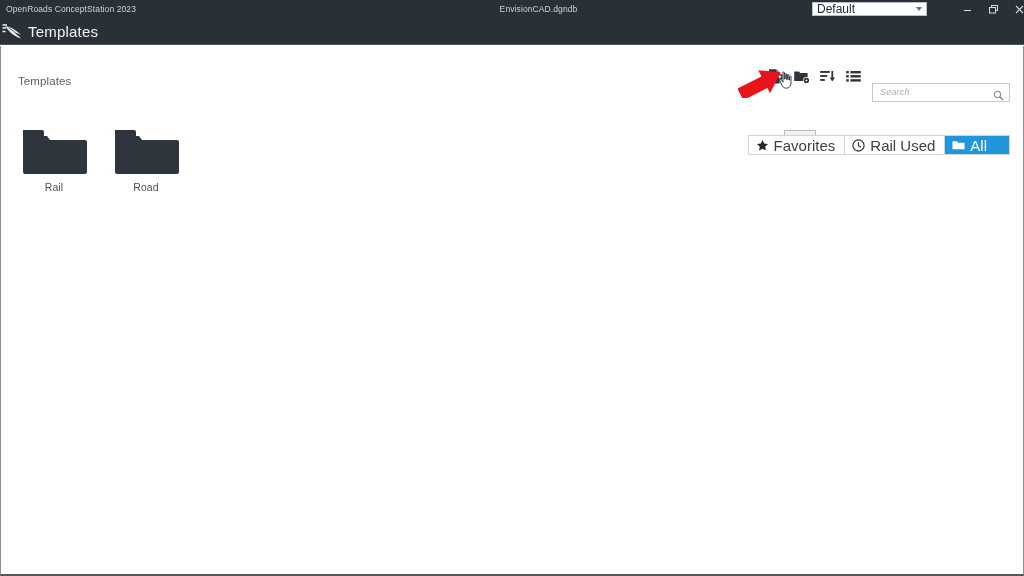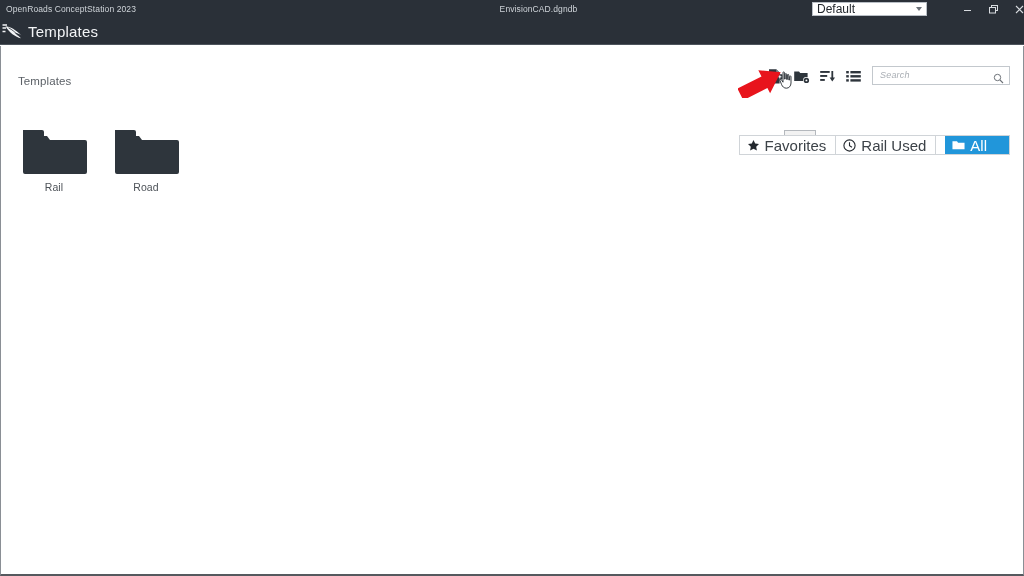--- a/index.html
+++ b/index.html
@@ -169,21 +169,21 @@
   .tool-icon svg { display: block; }
 
   .searchbox {
     position: relative;
     width: 138px;
     height: 19px;
     background: #ffffff;
     border: 1px solid #c3c8cd;
     box-sizing: border-box;
     margin-left: 6px;
-    margin-top: 1px;
+    margin-top: 18px;
   }
   .searchbox .search-input {
     position: absolute;
     left: 7px;
     top: 3px;
     font-size: 9px;
     color: #a9aeb4;
     font-style: italic;
     letter-spacing: 0.2px;
   }
@@ -215,21 +215,20 @@
     color: #3c4248;
     font-size: 15px;
     border-right: 1px solid #d0d4d8;
     box-sizing: border-box;
   }
   .filterbtn:last-child { border-right: none; }
   .filterbtn.active {
     background: #2196da;
     color: #ffffff;
     padding-right: 22px;
-    margin-left: 9px;
   }
   .filterbtn .fb-icon {
     display: flex;
     align-items: center;
     justify-content: center;
     width: 13px;
     height: 13px;
   }
   .filterbtn .fb-icon svg { display: block; }
 

